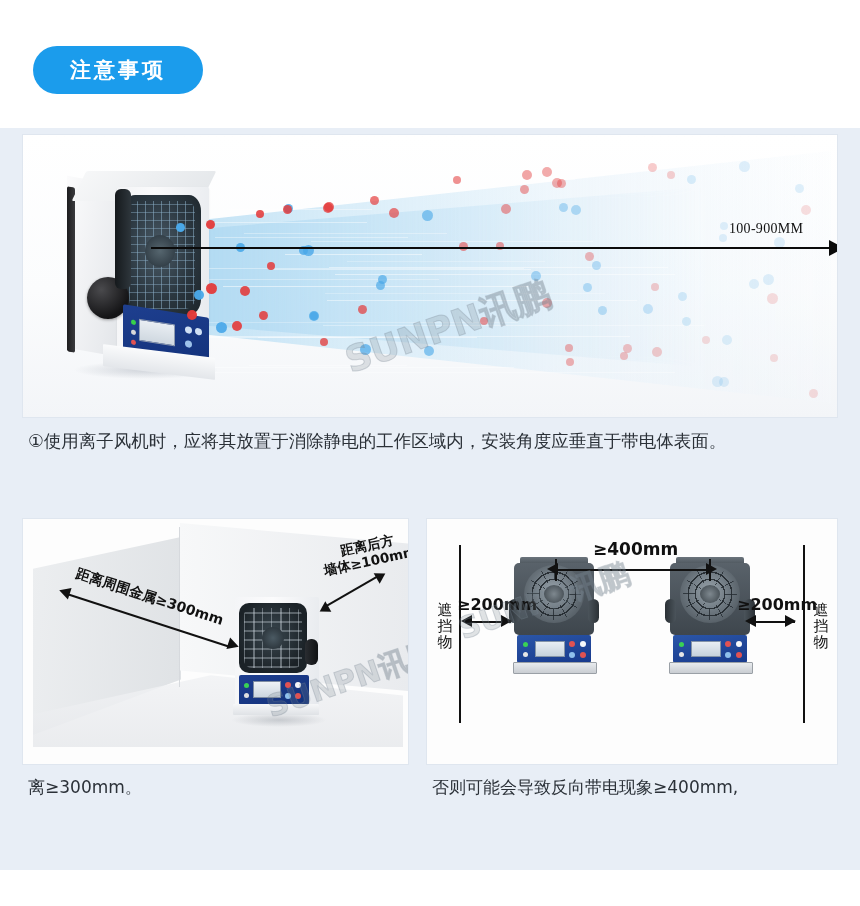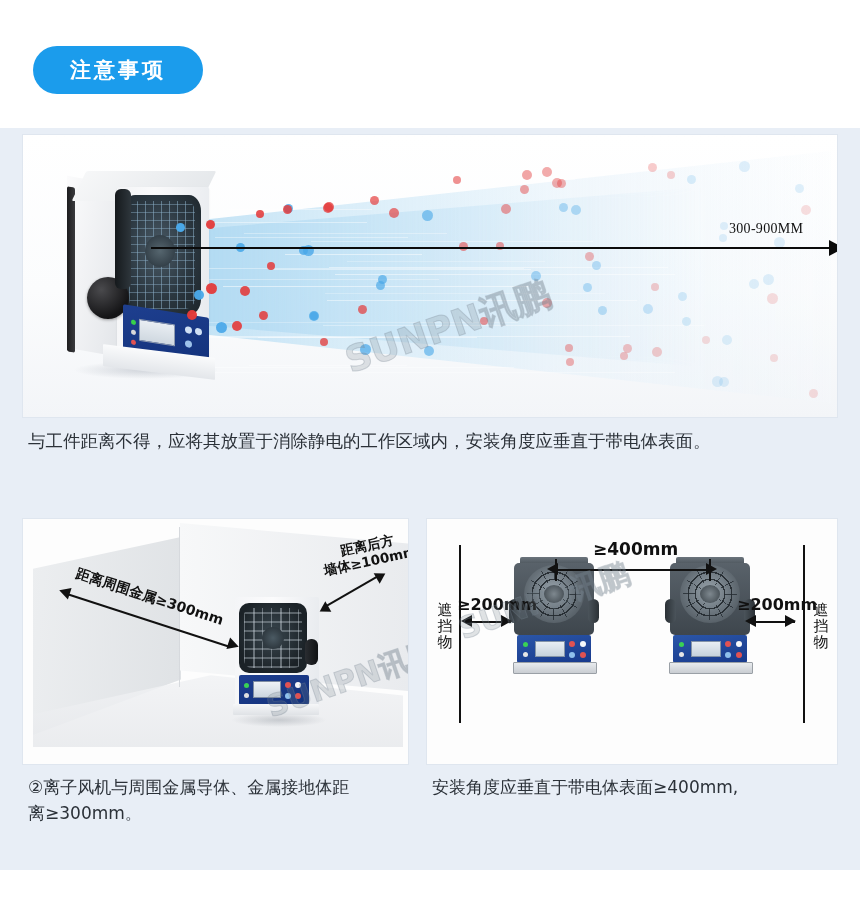--- a/index.html
+++ b/index.html
@@ -322,27 +322,27 @@
           <div class="dot" style="left: 300.943px; top: 67.104px; width: 10px; height: 10px; background: rgb(227, 58, 58); opacity: 0.76;"></div>
           <div class="dot" style="left: 236.399px; top: 176.217px; width: 9px; height: 9px; background: rgb(227, 58, 58); opacity: 0.86;"></div>
           <div class="dot" style="left: 740.1px; top: 139.206px; width: 11px; height: 11px; background: rgb(74, 168, 232); opacity: 0.16;"></div>
           <div class="dot" style="left: 542.567px; top: 222.85px; width: 8px; height: 8px; background: rgb(227, 58, 58); opacity: 0.38;"></div>
           <div class="dot" style="left: 346.787px; top: 61.0193px; width: 9px; height: 9px; background: rgb(227, 58, 58); opacity: 0.69;"></div>
         </div>
 
       <div class="arrow-line"></div>
       <div class="arrow-head"></div>
 
-      <div class="dist-label">300-900MM</div>
+      <div class="dist-label">100-900MM</div>
 
       <div class="wm" id="wm-top">SUNPN讯鹏</div>
     </div>
 
     <div class="caption" id="cap-1">
-      <div>与工件距离不得，应将其放置于消除静电的工作区域内，安装角度应垂直于带电体表面。</div>
+      <div>①使用离子风机时，应将其放置于消除静电的工作区域内，安装角度应垂直于带电体表面。</div>
     </div>
 
     <div class="panel" id="panel-bl">
       <div class="wall-left"></div>
       <div class="wall-right"></div>
       <div class="wall-floor"></div>
       <div class="wall-seam"></div>
 
       <div class="dev-bl">
         <div class="bl-shadow"></div>
@@ -450,22 +450,21 @@
       <div class="ahead" style="left:318px;top:96px;
            border-right:11px solid #111;border-top:6px solid transparent;border-bottom:6px solid transparent;"></div>
       <div class="ahead" style="left:358px;top:96px;
            border-left:11px solid #111;border-top:6px solid transparent;border-bottom:6px solid transparent;"></div>
       <div class="lbl" style="left:310px;top:76px;font-size:16px;">≥200mm</div>
 
       <div class="wm" id="wm-br">SUNPN讯鹏</div>
     </div>
 
     <div class="caption" id="cap-2">
-      <div>②离子风机与周围金属导体、金属接地体距</div>
       <div>离≥300mm。</div>
     </div>
 
     <div class="caption" id="cap-3">
-      <div>安装角度应垂直于带电体表面≥400mm,</div>
+      <div>否则可能会导致反向带电现象≥400mm,</div>
     </div>
 
   </div>
 </div>
 
 </body></html>

